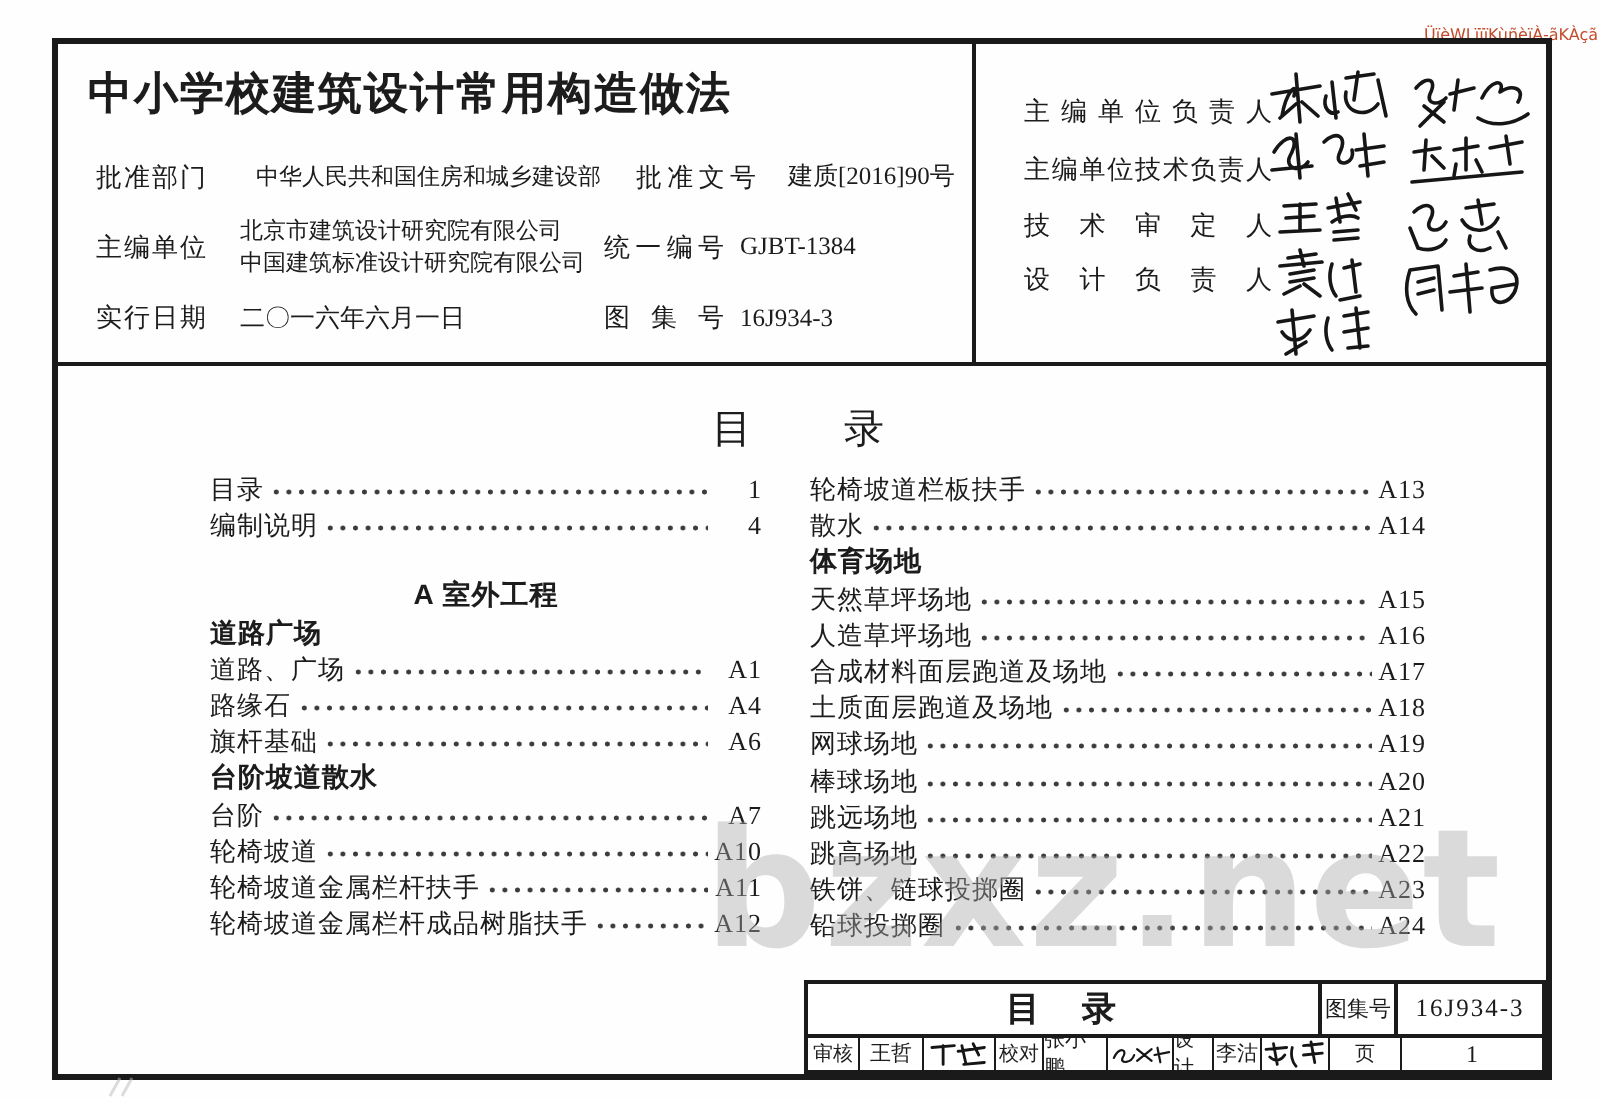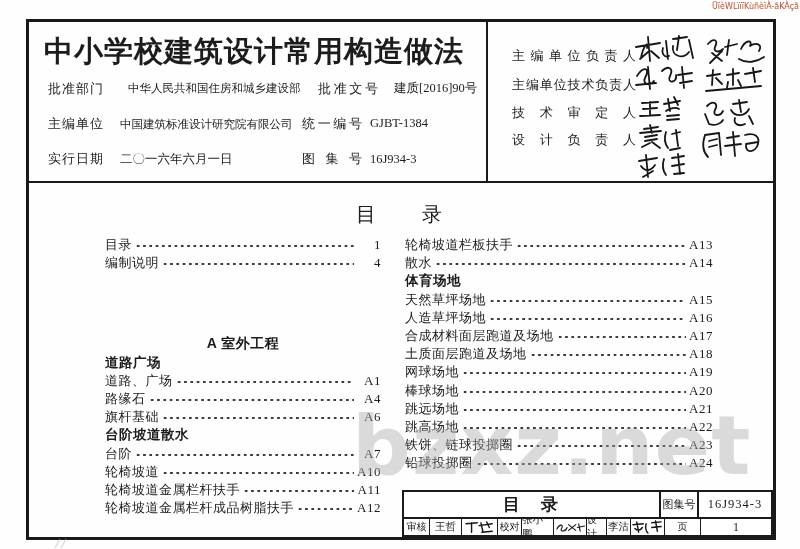--- a/index.html
+++ b/index.html
@@ -3,24 +3,24 @@
 <meta charset="utf-8">
 <style>
   html,body{margin:0;padding:0;background:#ffffff;}
   .page{position:relative;width:800px;height:549px;background:#fefefe;overflow:hidden;
         font-family:"Liberation Serif","DejaVu Serif",serif;color:#1c1c1c;}
   .frame{position:absolute;left:26px;top:19px;width:750px;height:521px;
          border:3px solid #1a1a1a;box-sizing:border-box;}
   .vdiv{position:absolute;left:486px;top:19px;width:2px;height:164px;background:#1a1a1a;}
   .hdiv{position:absolute;left:26px;top:181px;width:750px;height:2px;background:#1a1a1a;}
 
-  .redmark{position:absolute;left:712px;top:2px;width:86px;font-size:8px;line-height:9px;
+  .redmark{position:absolute;left:712px;top:13px;width:86px;font-size:8px;line-height:9px;
            color:#c44b2a;font-family:"DejaVu Sans",sans-serif;letter-spacing:0;white-space:nowrap;text-align:right;}
 
-  .bigtitle{position:absolute;left:44px;top:32px;font-size:29px;font-weight:bold;letter-spacing:1px;
+  .bigtitle{position:absolute;left:44px;top:32px;font-size:22px;font-weight:bold;letter-spacing:1px;
             font-family:Liberation Serif, serif;white-space:nowrap;}
 
   .info{position:absolute;left:48px;top:76px;width:432px;}
   .irow{display:grid;grid-template-columns:68px 178px 64px 1fr;column-gap:4px;align-items:center;}
   .ir1{height:25px;gap:12px;} .ir2{height:45px;} .ir3{height:26px;}
   .ilab{font-size:13px;letter-spacing:1px;white-space:nowrap;}
   .ival{font-size:11.5px;letter-spacing:0;white-space:nowrap;}
   .ival2{font-size:12.5px;white-space:nowrap;font-family:"Liberation Serif","DejaVu Serif",serif;}
   .jlab{display:inline-block;width:60px;text-align:justify;text-align-last:justify;font-size:13px;white-space:nowrap;}
   .two>span{display:block;font-size:11.5px;line-height:16px;white-space:nowrap;}
@@ -36,21 +36,21 @@
   .tcol-left{left:105px;width:276px;}
   .tcol-right{left:405px;width:308px;}
   .trow{display:flex;align-items:center;height:18.2px;font-size:13px;white-space:nowrap;}
   .trow .tt{letter-spacing:0.5px;text-align:right;}
   .trow .dots{flex:1;height:8px;margin:2px 3px 0 3px;
         background-image:radial-gradient(circle,#3c3c3c 1.1px,transparent 1.4px);
         background-size:6.3px 8px;background-repeat:repeat-x;background-position:left center;}
   .trow .pg{min-width:24px;text-align:right;letter-spacing:0.5px;}
   .trow.sec{font-weight:bold;font-size:13.5px;font-family:"Liberation Sans","DejaVu Sans",sans-serif;}
   .trow.part{justify-content:center;font-weight:bold;font-size:14px;
-             font-family:"Liberation Sans","DejaVu Sans",sans-serif;margin-top:46px;}
+             font-family:"Liberation Sans","DejaVu Sans",sans-serif;}
   .gapline{height:17px;}
 
   .sitemark{position:absolute;left:352px;top:398px;font-size:82px;font-weight:bold;
             font-family:"DejaVu Sans",sans-serif;color:rgba(170,170,170,0.42);
             letter-spacing:1px;z-index:6;pointer-events:none;}
 
   .tblock{position:absolute;left:402px;top:490px;width:371px;height:47px;box-sizing:border-box;
           border:2px solid #1a1a1a;background:#fff;z-index:4;}
   .tb-top{display:grid;grid-template-columns:257px 38px 1fr;height:27px;
           border-bottom:2px solid #1a1a1a;box-sizing:border-box;}
@@ -88,20 +88,21 @@
   <div class="info">
     <div class="irow ir1">
       <span class="ilab">批准部门</span>
       <span class="ival">中华人民共和国住房和城乡建设部</span>
       <span class="jlab">批准文号</span>
       <span class="ival2">建质[2016]90号</span>
     </div>
     <div class="irow ir2">
       <span class="ilab">主编单位</span>
       <span class="ival two">
+        <span>北京市建筑设计研究院有限公司</span>
         <span>中国建筑标准设计研究院有限公司</span>
       </span>
       <span class="jlab">统一编号</span>
       <span class="ival2">GJBT-1384</span>
     </div>
     <div class="irow ir3">
       <span class="ilab">实行日期</span>
       <span class="ival" style="font-size:12.5px">二〇一六年六月一日</span>
       <span class="jlab">图集号</span>
       <span class="ival2">16J934-3</span>

